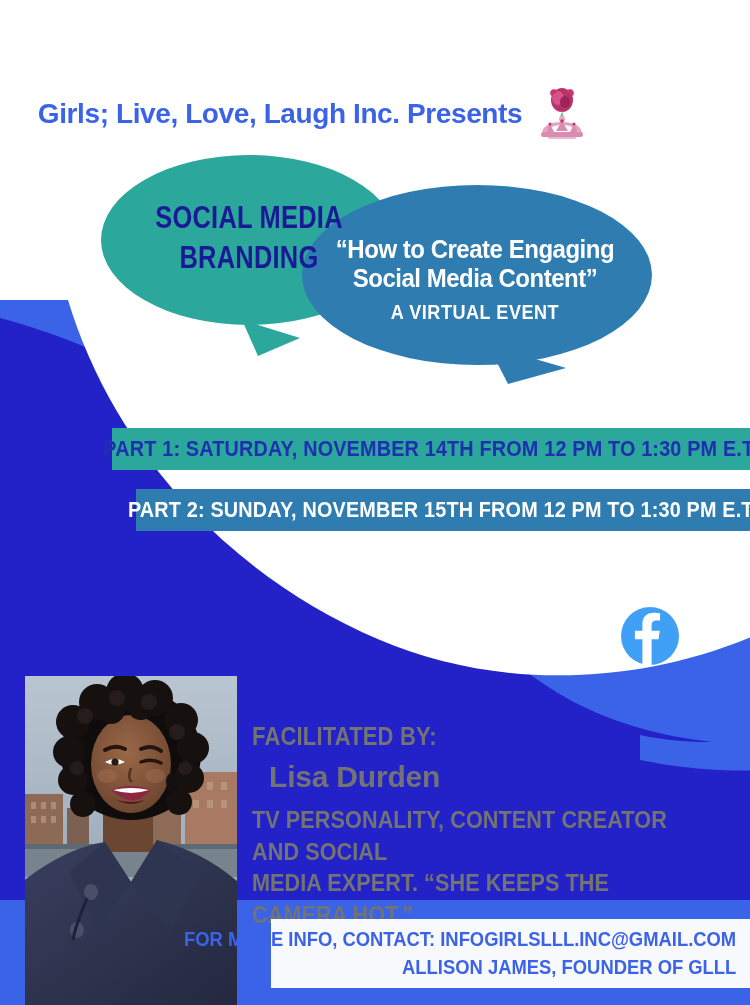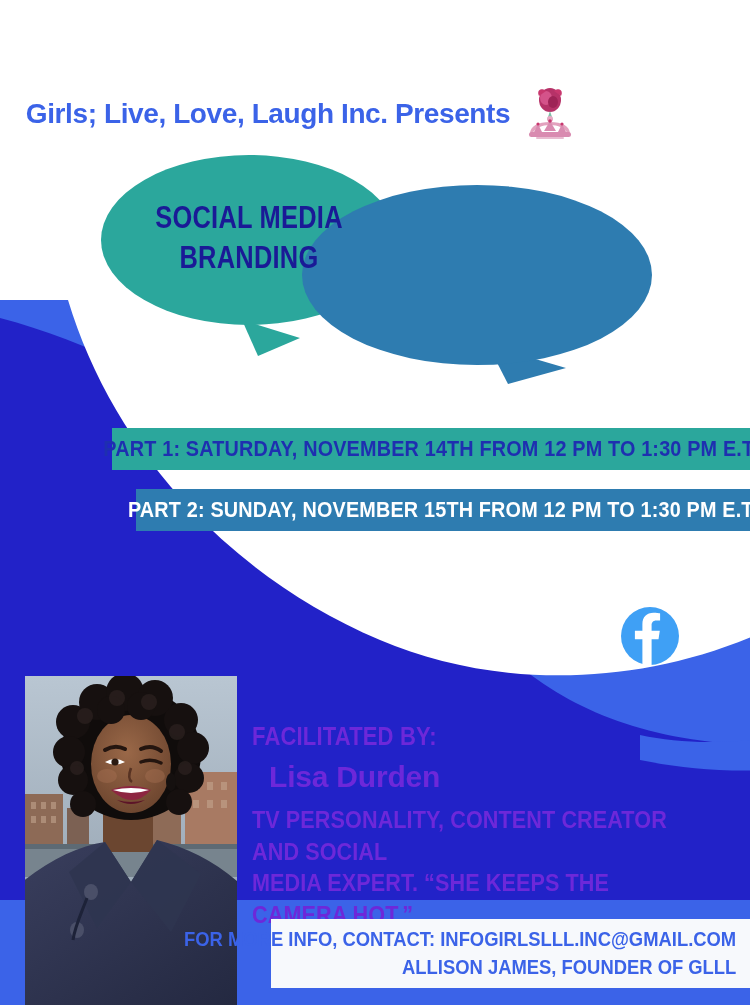--- a/index.html
+++ b/index.html
@@ -15,21 +15,21 @@
     background:#ffffff;
     overflow:hidden;
   }
 
   
   .bg-layer{position:absolute;inset:0;overflow:hidden;}
   .bg-svg{position:absolute;left:0;top:0;width:750px;height:1005px;display:block;}
 
   
   .header{
-    position:absolute;left:0;top:86px;width:602px;
+    position:absolute;left:12px;top:86px;width:602px;
     display:flex;align-items:center;justify-content:center;
     gap:14px;
   }
   .header-text{
     font-size:28px;font-weight:bold;color:#3B63E8;
     letter-spacing:-0.4px;white-space:nowrap;
     font-family:"Liberation Sans", sans-serif;
   }
   .logo-wrap{width:52px;height:56px;position:relative;flex:0 0 auto;}
 
@@ -83,21 +83,21 @@
   .social svg{display:block;width:100%;height:100%;}
 
   
   .photo{
     position:absolute;left:25px;top:676px;width:212px;height:329px;
     overflow:hidden;background:#9aa7b4;
   }
   .photo svg{display:block;width:100%;height:100%;}
 
   
-  .facil{position:absolute;left:252px;top:722px;width:470px;color:#6d28d9;}
+  .facil{position:absolute;left:252px;top:722px;width:470px;color:#737373;}
   .facil-label{
     font-size:25px;font-weight:bold;letter-spacing:0.2px;
     transform:scaleX(0.88);transform-origin:left center;
     margin-bottom:9px;
   }
   .facil-name{
     font-size:30px;font-weight:bold;letter-spacing:-0.2px;
     margin-left:17px;margin-bottom:10px;
   }
   .facil-desc{
@@ -183,20 +183,25 @@
         <path d="M488,205 L566,228 L508,244 Z" fill="#2E7CB0"></path>
         <ellipse cx="477" cy="135" rx="175" ry="90" fill="#2E7CB0"></ellipse>
       </g>
     </svg>
 
     <div class="bubble-teal-text">
       <div>SOCIAL MEDIA</div>
       <div>BRANDING</div>
     </div>
 
+    <div class="bubble-blue-text">
+      <div class="bb-l1">“How to Create Engaging</div>
+      <div class="bb-l1">Social Media Content”</div>
+      <div class="bb-l2">A VIRTUAL EVENT</div>
+    </div>
   </div>
 
   <div class="bar bar1">
     <span>PART 1: SATURDAY, NOVEMBER 14TH FROM 12 PM TO 1:30 PM E.T.</span>
   </div>
   <div class="bar bar2">
     <span>PART 2: SUNDAY, NOVEMBER 15TH FROM 12 PM TO 1:30 PM E.T.</span>
   </div>
 
   <div class="social tw">

